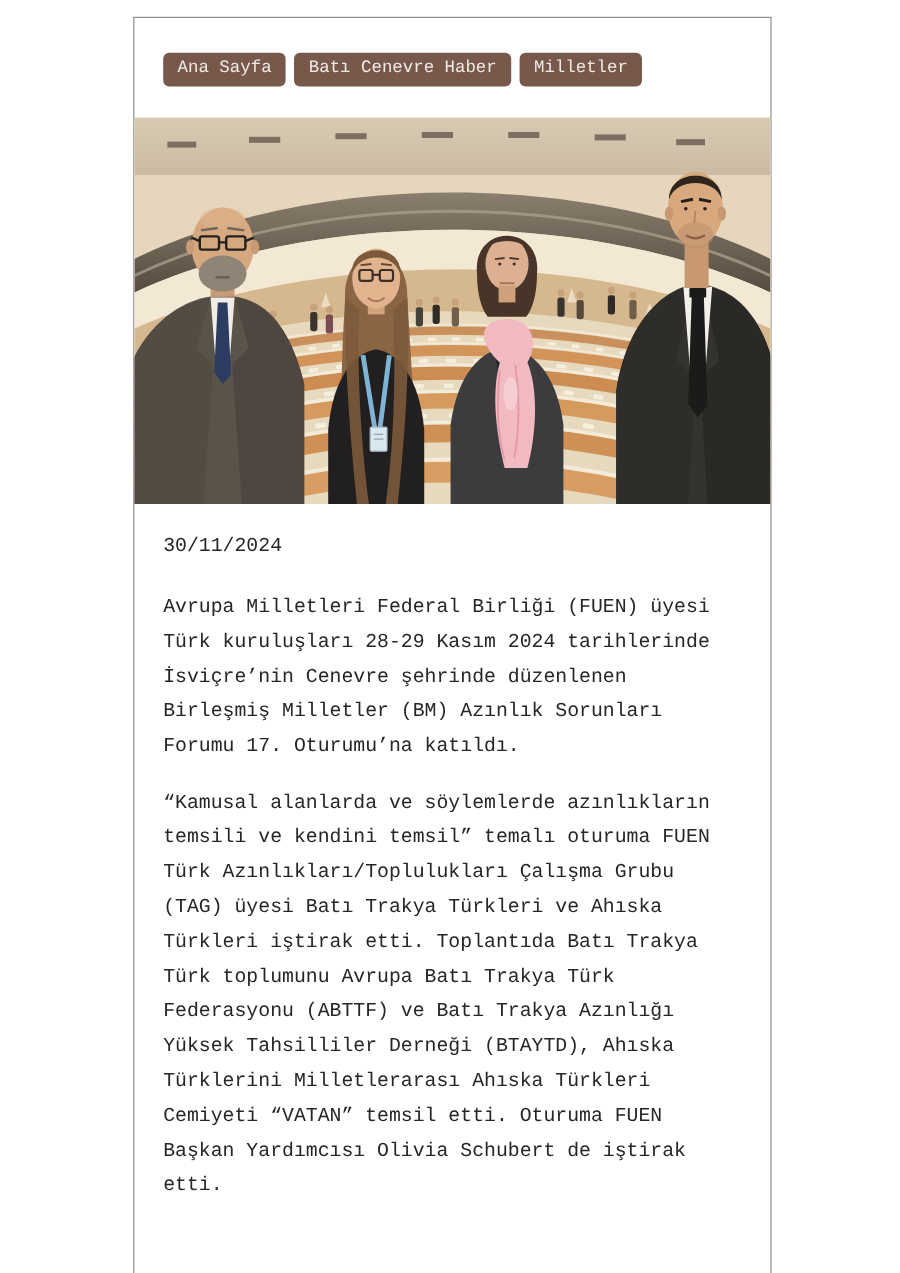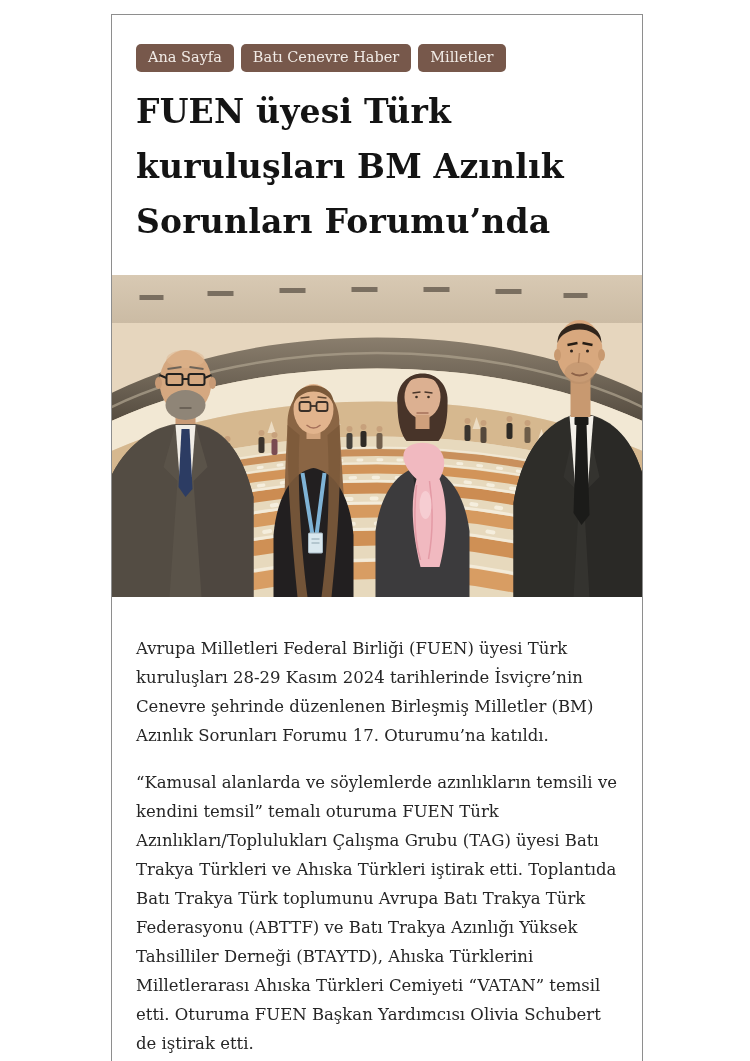--- a/index.html
+++ b/index.html
@@ -4,21 +4,21 @@
 <style>
   html, body {
     margin: 0;
     padding: 0;
     width: 750px;
     height: 1061px;
     overflow: hidden;
     background: var(--page-bg, #ffffff);
     font-family: "DejaVu Serif", "Liberation Serif", serif;
   }
-  .page { position: relative; width: 620px; height: 1061px; }
+  .page { position: relative; width: 620px; height: 1061px; font-family: Liberation Mono, monospace; }
 
   .card {
     position: absolute;
     left: 111px;
     top: 14px;
     width: 532px;
     height: 1160px;
     box-sizing: border-box;
     background: #ffffff;
     border: 1px solid var(--card-border, #8e8e8e);
@@ -61,36 +61,35 @@
     margin-top: 25px;
     font-size: 16.5px;
     color: var(--body-text, #262626);
   }
   .para {
     margin: 18px 0 0 0;
     font-size: 16.5px;
     line-height: 29px;
     color: var(--body-text, #262626);
   }
-  .para.first { margin-top: 37px; }
+  .para.first { margin-top: 27px; }
 </style>
 </head>
 <body>
 
 <div class="page">
   <div class="card">
     <div class="card-inner">
 
       <div class="crumbs">
         <button class="crumb">Ana Sayfa</button>
         <button class="crumb">Batı Cenevre Haber</button>
         <button class="crumb">Milletler</button>
       </div>
 
-      <h1 class="headline">FUEN üyesi Türk kuruluşları BM Azınlık Sorunları Forumu’nda</h1>
 
       <div class="photo" role="img" aria-label="Dört temsilci BM Cenevre konferans salonunda ayakta poz veriyor">
         <svg viewBox="0 0 531 322" preserveAspectRatio="xMidYMid slice">
           <defs>
             <linearGradient id="gTop" x1="0" y1="0" x2="0" y2="1">
               <stop offset="0" stop-color="#d8c9b3"></stop>
                 <stop offset="1" stop-color="#cbbba4"></stop>
             </linearGradient>
             <linearGradient id="gBand" x1="0" y1="0" x2="0" y2="1">
               <stop offset="0" stop-color="#8a7e6d"></stop>
@@ -266,19 +265,20 @@
             <ellipse cx="468" cy="98" rx="15" ry="11" fill="#b58c68" opacity="0.45"></ellipse>
             <path d="M456,70 L466,68 M471,68 L481,70" stroke="#261d15" stroke-width="2.5"></path>
             <circle cx="460" cy="76" r="1.5" fill="#2b211a"></circle>
               <circle cx="476" cy="76" r="1.5" fill="#2b211a"></circle>
             <path d="M468,78 L467,88" stroke="#b5855f" stroke-width="1.5"></path>
             <path d="M460,98 Q468,103 476,98" stroke="#8d6248" stroke-width="2" fill="none"></path>
           </g>
         </svg>
       </div>
 
+      <div class="date">30/11/2024</div>
 
       <p class="para first">Avrupa Milletleri Federal Birliği (FUEN) üyesi Türk kuruluşları 28-29 Kasım 2024 tarihlerinde İsviçre’nin Cenevre şehrinde düzenlenen Birleşmiş Milletler (BM) Azınlık Sorunları Forumu 17. Oturumu’na katıldı.</p>
       <p class="para">“Kamusal alanlarda ve söylemlerde azınlıkların temsili ve kendini temsil” temalı oturuma FUEN Türk Azınlıkları/Toplulukları Çalışma Grubu (TAG) üyesi Batı Trakya Türkleri ve Ahıska Türkleri iştirak etti. Toplantıda Batı Trakya Türk toplumunu Avrupa Batı Trakya Türk Federasyonu (ABTTF) ve Batı Trakya Azınlığı Yüksek Tahsilliler Derneği (BTAYTD), Ahıska Türklerini Milletlerarası Ahıska Türkleri Cemiyeti “VATAN” temsil etti. Oturuma FUEN Başkan Yardımcısı Olivia Schubert de iştirak etti.</p>
 
     </div>
   </div>
 </div>
 
 </body></html>

